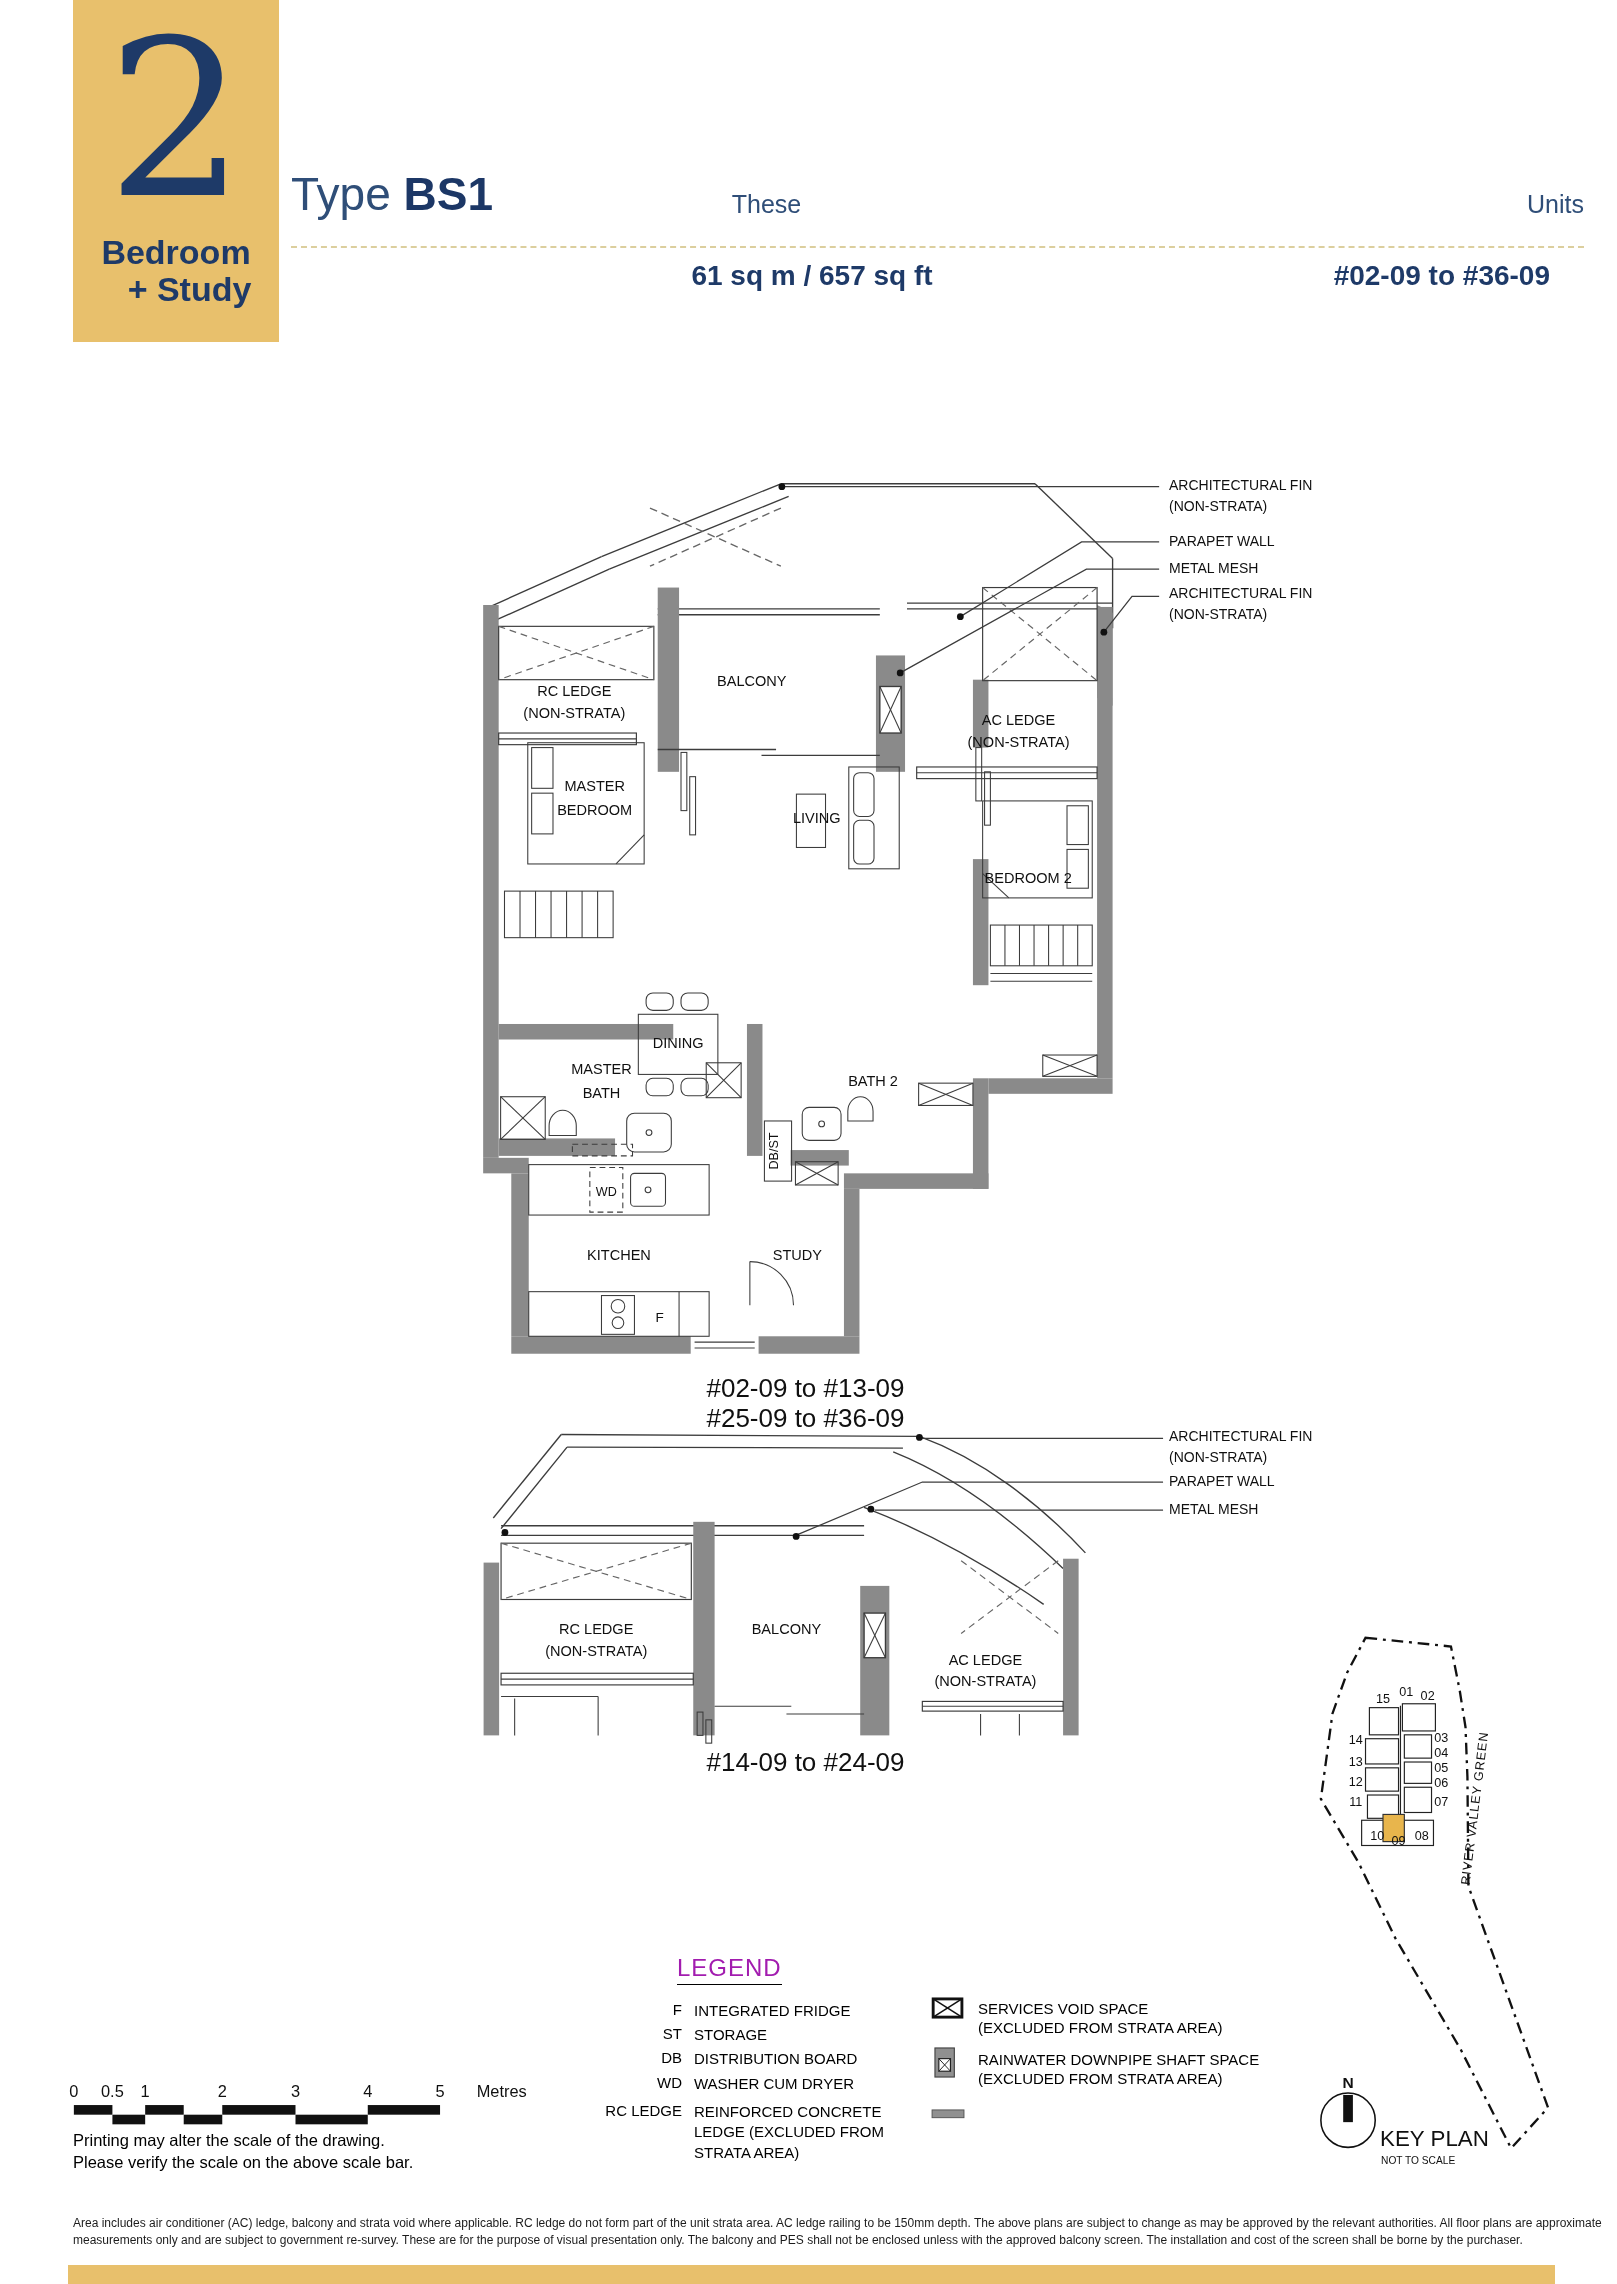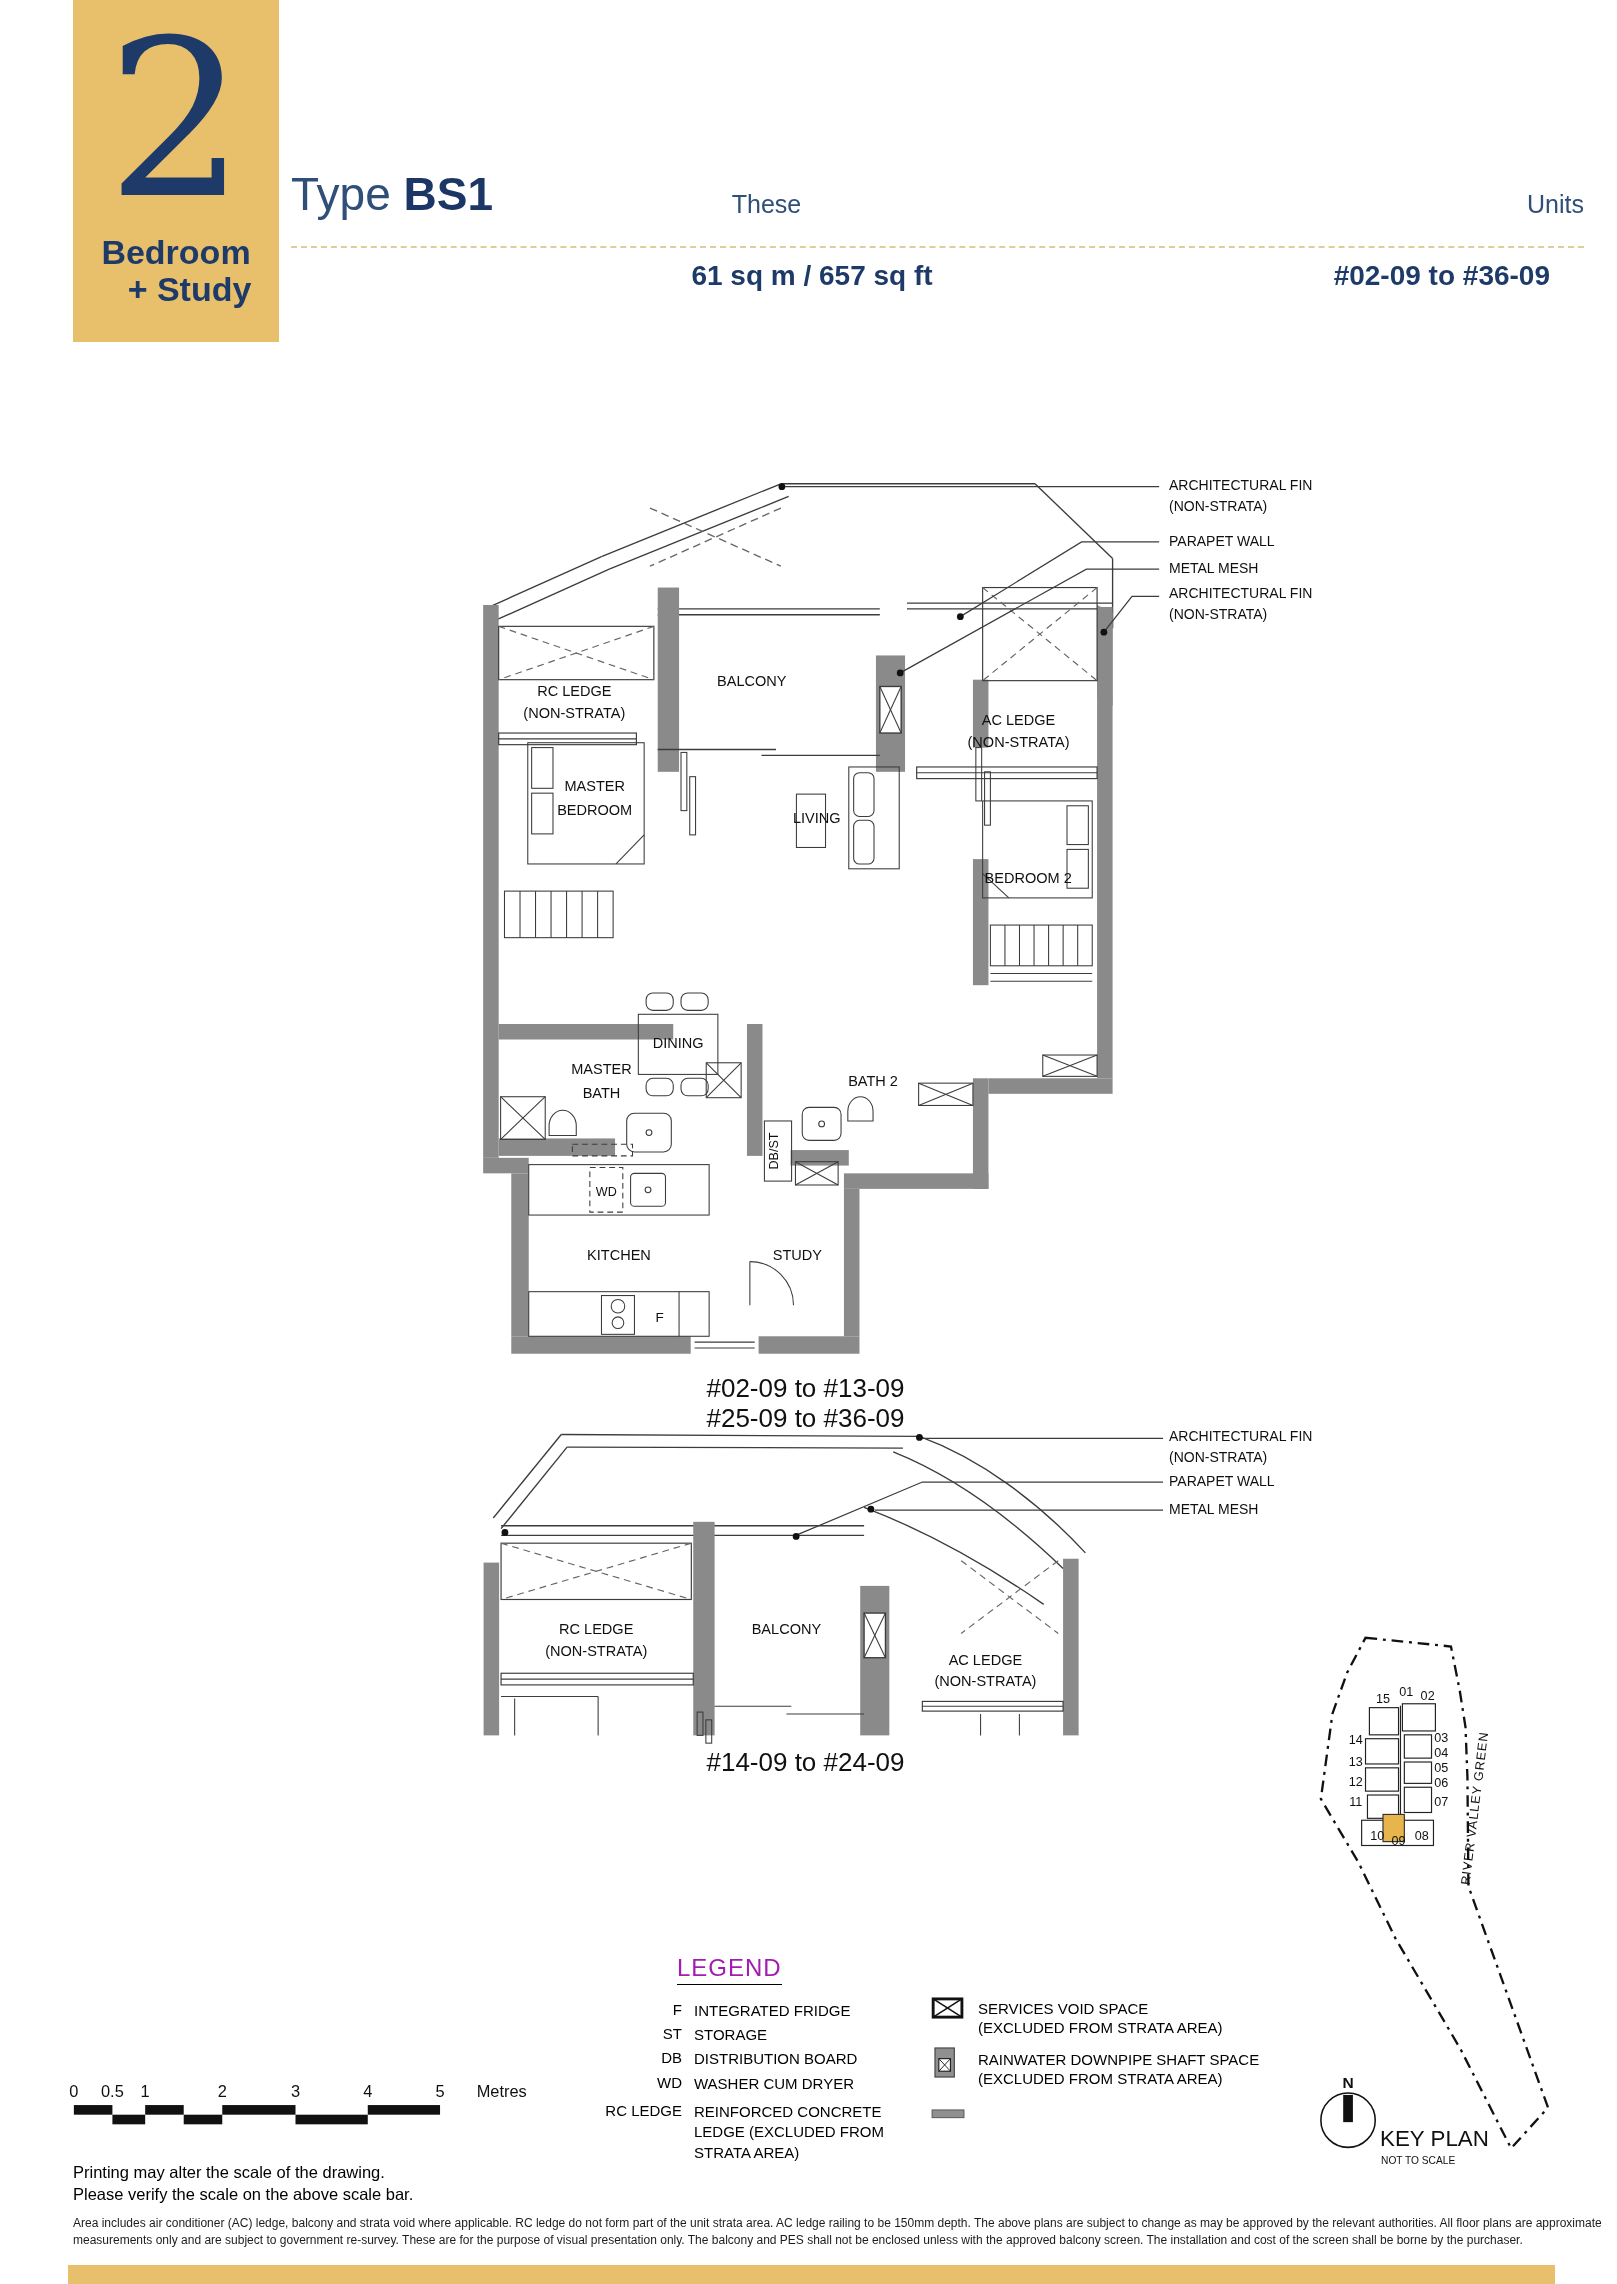--- a/index.html
+++ b/index.html
@@ -24,21 +24,21 @@
   
   .caption{width:291px;text-align:center;font-size:26px;line-height:30px;color:#101010;}
   .co{left:1169px;font-size:14px;line-height:21.3px;color:#101010;}
   
   .legend-title{left:665px;top:1954px;font-size:24px;letter-spacing:1px;color:#a21caf;
                 border-bottom:1.9px solid #000;padding-bottom:1.9px;margin-left:12px;}
   .lg-key{width:89px;text-align:right;font-size:15px;color:#000;}
   .lg-desc{font-size:15px;color:#000;line-height:20.4px;}
   .lg-r{left:978px;font-size:15px;color:#000;line-height:19.4px;}
   
-  .note{font-size:16.5px;color:#000;margin-top:32px;}
+  .note{font-size:16.5px;color:#000;}
   
   .footer-text{left:73px;top:2215px;width:1494px;font-size:12px;line-height:17px;
                color:#1c1c1c;white-space:nowrap;}
   .gold-bar{left:68px;top:2265px;width:1487px;height:19.4px;background:#E8C06C;}
   svg{overflow:visible;}
   svg text{font-family:"Liberation Sans",sans-serif;fill:#101010;}
 </style>
 </head>
 <body>
 

